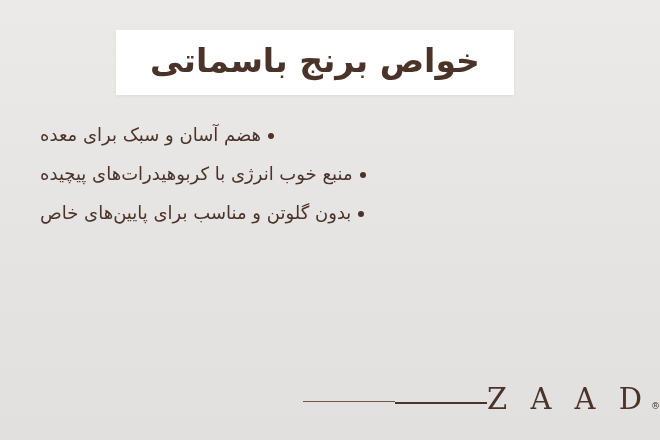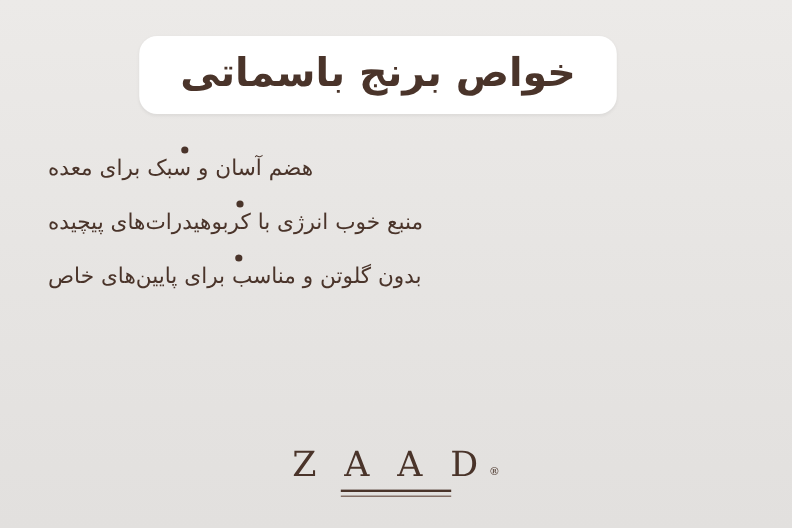--- a/index.html
+++ b/index.html
@@ -29,21 +29,21 @@
     margin-right: 0;
     margin-left: 0;
     width: 100%;
     display: flex;
     justify-content: center;
     padding-right: 30px;
     box-sizing: border-box;
   }
   .title-card {
     background: #ffffff;
-    border-radius: 15px;
+    border-radius: 0;
     padding: 10px 34px 14px 34px;
     box-shadow: 0 1px 3px rgba(0,0,0,0.06);
     display: inline-block;
   }
   .title-card .title-text {
     font-size: 33px;
     font-weight: bold;
     color: #4a342a;
     letter-spacing: 0px;
     line-height: 1.25;
@@ -55,21 +55,21 @@
     width: 100%;
     box-sizing: border-box;
     padding-right: 40px;
     padding-left: 40px;
     display: flex;
     flex-direction: column;
     align-items: flex-end;
   }
   .bullet-row {
     display: flex;
-    flex-direction: column;
+    flex-direction: row;
     align-items: center;
     justify-content: center;
     direction: rtl;
     margin-bottom: 12px;
     width: auto;
   }
   .bullet-dot {
     width: 6px;
     height: 6px;
     background: #4a342a;
@@ -85,21 +85,21 @@
     line-height: 1.5;
     white-space: nowrap;
     direction: rtl;
   }
   .logo-area {
     position: absolute;
     bottom: 26px;
     left: 0;
     right: 0;
     display: flex;
-    flex-direction: column;
+    flex-direction: row;
     align-items: center;
   }
   .logo-mark {
     display: flex;
     flex-direction: row;
     align-items: flex-end;
     direction: ltr;
   }
   .logo-letters {
     font-family: "DejaVu Serif", "Liberation Serif", serif;

